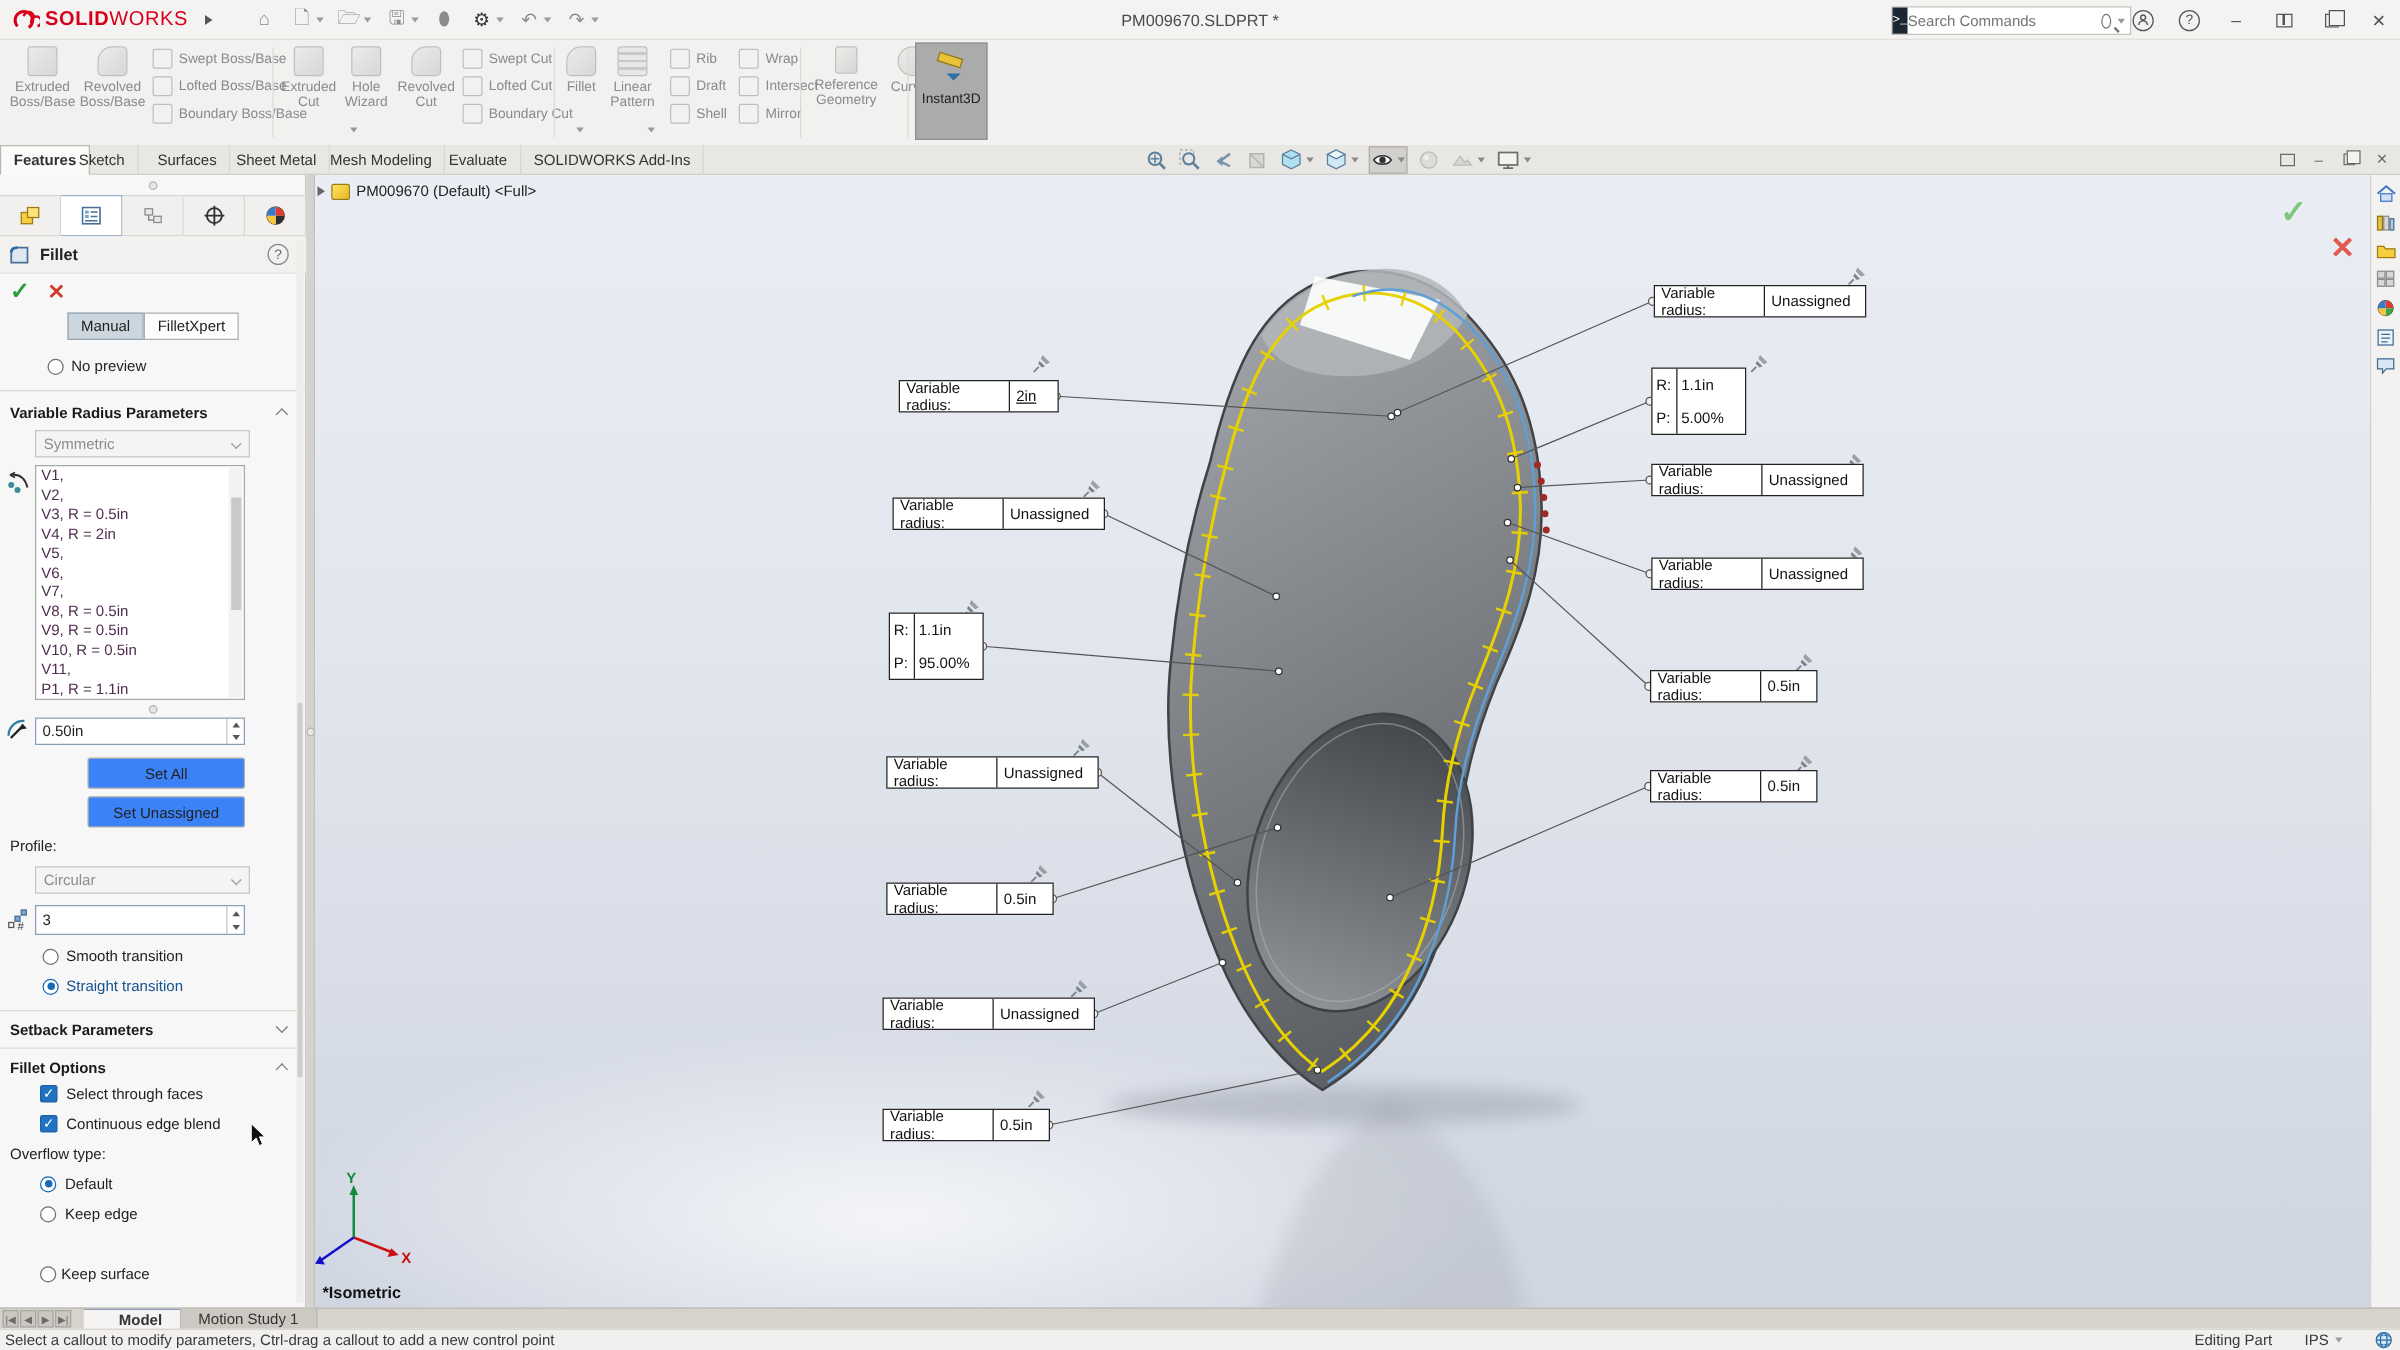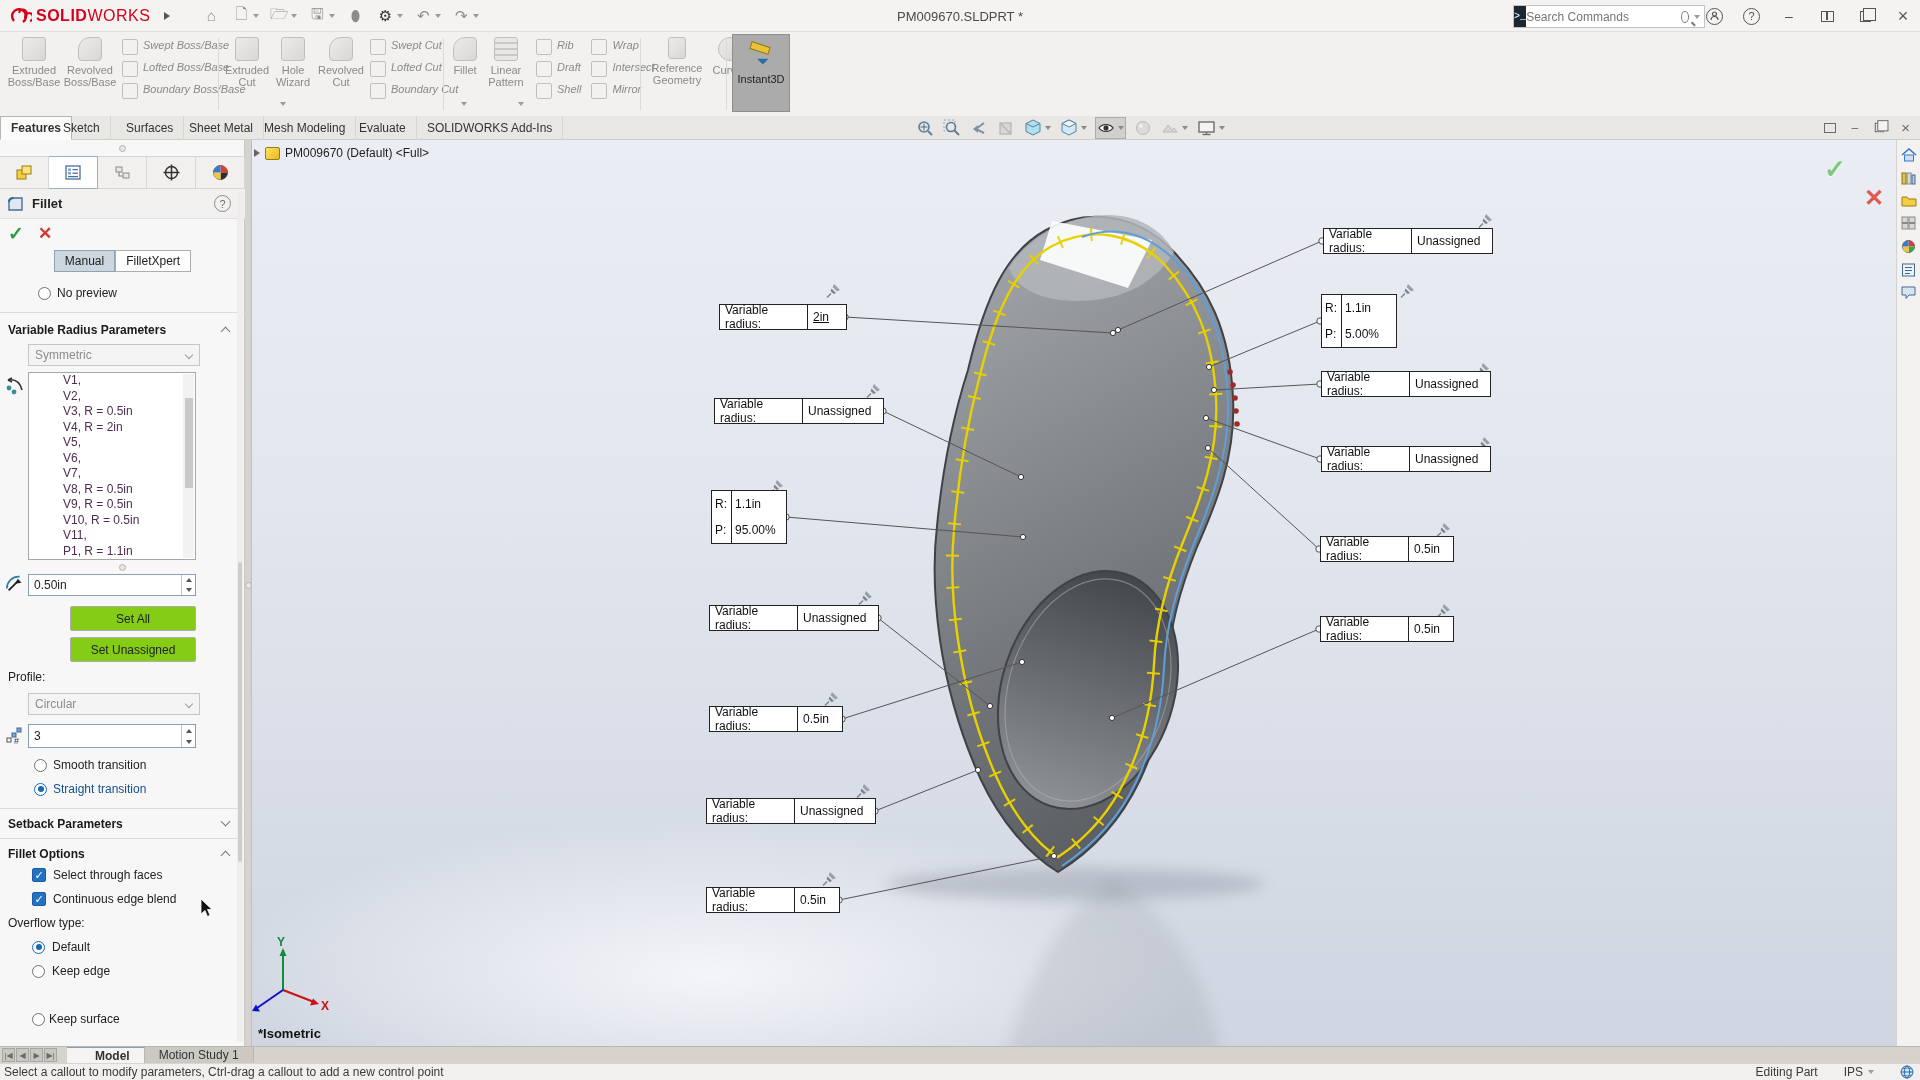--- a/index.html
+++ b/index.html
@@ -31,21 +31,21 @@
   .win-split::before { content:""; position:absolute; left:4.5px; top:0; width:1.5px; height:8px; background:#555; }
 
   
   #ribbon { position:absolute; left:0; top:32px; width:1920px; height:84px; background:#f2f1ef; }
   .rb-group { position:absolute; top:0; height:84px; display:flex; align-items:flex-start; }
   .rb-divider { position:absolute; top:6px; width:1px; height:72px; background:#dcdad7; }
   .rb-lg { width:56px; padding-top:5px; text-align:center; color:#8a8a8a; font-size:11px; line-height:12px; }
   .rb-ico { width:24px; height:24px; margin:0 auto 3px auto; border:1.5px solid #c0bfbd; border-radius:3px; background:linear-gradient(135deg,#ecebe9,#d8d7d5); }
   .rb-ico.round { border-radius:50% 4px 4px 4px; }
   .rb-stack { display:flex; flex-direction:column; justify-content:flex-start; padding-top:7px; gap:6px; }
-  .rb-sm { display:flex; align-items:flex-start; gap:5px; color:#8a8a8a; font-size:11px; white-space:nowrap;font-style:italic; }
+  .rb-sm { display:flex; align-items:center; gap:5px; color:#8a8a8a; font-size:11px; white-space:nowrap; }
   .rb-ico-sm { width:16px; height:16px; border:1.3px solid #c0bfbd; border-radius:2px; background:linear-gradient(135deg,#eceben,#dcdbd9); flex:none; }
   .rb-caret { position:absolute; width:0; height:0; border-top:4px solid #9a9a9a; border-left:3.5px solid transparent; border-right:3.5px solid transparent; }
   #instant3d { position:absolute; left:732px; top:2px; width:58px; height:78px; background:#ababab; border:1px solid #8e8e8e; text-align:center; color:#222; font-size:11px; padding-top:8px; }
   #instant3d .i3d-ico { width:26px; height:24px; margin:0 auto 6px auto; position:relative; }
   .i3d-ruler { position:absolute; left:2px; top:1px; width:20px; height:8px; background:#e8c23a; border:1px solid #8a7520; transform:rotate(18deg); }
   .i3d-arrow { position:absolute; left:4px; top:9px; width:0; height:0; border-left:8px solid transparent; border-top:8px solid transparent; border-right:8px solid #2e6da4; transform:rotate(45deg); }
 
   
   #tabrow { position:absolute; left:0; top:116px; width:1920px; height:24px; background:#e9e7e4; border-bottom:1px solid #cfcdc9;padding-left:12px; }
   .doc-tab { position:absolute; top:0; height:24px; display:flex; align-items:center; justify-content:center; color:#333; font-size:12px; padding:0 10px; border-right:1px solid #d8d6d2; }
@@ -80,31 +80,31 @@
   .radio.sel::after { content:""; position:absolute; left:2.5px; top:2.5px; width:6px; height:6px; border-radius:50%; background:#1868b7; }
   .checkbox { width:14px; height:14px; border:1px solid #1c5fa8; background:#2173c2; color:#fff; font-size:11px; line-height:13px; text-align:center; border-radius:2px; flex:none; }
   .pm-sep { position:absolute; left:0; width:245px; height:1px; background:#dddbd8; }
   .sec-header { position:absolute; left:0; width:245px; height:24px; display:flex; align-items:center; font-weight:bold; color:#1a1a1a; }
   .sec-header span.txt { margin-left:8px; }
   .chev { position:absolute; right:16px; width:7px; height:7px; border-right:1.8px solid #777; border-bottom:1.8px solid #777; }
   .chev.up { transform:rotate(-135deg); top:10px; }
   .chev.down { transform:rotate(45deg); top:6px; }
   .dropdown { position:absolute; height:22px; background:#f4f4f4; border:1px solid #c6c6c6; color:#8c8c8c; display:flex; align-items:center; padding-left:6px; }
   .dd-chev { position:absolute; right:7px; top:7px; width:6px; height:6px; border-right:1.5px solid #9a9a9a; border-bottom:1.5px solid #9a9a9a; transform:rotate(45deg); }
-  #vrp-list { position:absolute; left:28px; top:232px; width:168px; height:188px; background:#fff; border:1px solid #a8a8a8; overflow:hidden; font-size:12px; color:#4e2d50;padding-left:30px; }
+  #vrp-list { position:absolute; left:28px; top:232px; width:168px; height:188px; background:#fff; border:1px solid #a8a8a8; overflow:hidden; font-size:12px; color:#4e2d50; }
   .vrp-item { height:15.5px; line-height:15.5px; padding-left:4px; white-space:nowrap; }
   #vrp-scroll { position:absolute; right:1px; top:1px; width:11px; height:184px; background:#f2f2f2; }
   #vrp-thumb { position:absolute; left:1.5px; top:24px; width:8px; height:90px; background:#c9c9c9; }
   .field { position:absolute; height:22px; background:#fff; border:1px solid #8aa0b8; display:flex; align-items:center; }
   .field input { border:none; outline:none; width:100%; height:100%; font-size:12px; padding-left:5px; font-family:"Liberation Sans",sans-serif; color:#222; background:transparent; }
   .spinner { position:absolute; right:0; top:0; width:14px; height:100%; border-left:1px solid #c5c5c5; display:flex; flex-direction:column; }
   .spin-up,.spin-dn { flex:1; display:flex; align-items:center; justify-content:center; }
   .spin-up::after { content:""; width:0; height:0; border-bottom:4px solid #555; border-left:3px solid transparent; border-right:3px solid transparent; }
   .spin-dn::after { content:""; width:0; height:0; border-top:4px solid #555; border-left:3px solid transparent; border-right:3px solid transparent; }
-  .pm-btn { position:absolute; left:70px; width:126px; height:25px; background:#84cc16; border:1px solid #adadad; border-radius:2px; display:flex; align-items:center; justify-content:center; font-size:12px; color:#222; }
+  .pm-btn { position:absolute; left:70px; width:126px; height:25px; background:#3b82f6; border:1px solid #adadad; border-radius:2px; display:flex; align-items:center; justify-content:center; font-size:12px; color:#222; }
   .pm-label { position:absolute; left:8px; font-size:12px; color:#222; }
   .pm-ico { position:absolute; left:5px; width:20px; height:20px; }
   #panel-scroll { position:absolute; right:1px; top:52px; width:6px; height:850px; background:#efeeec; }
   #panel-scroll-thumb { position:absolute; left:1px; top:370px; width:4px; height:300px; background:#cfcdca; border-radius:2px; }
   #splitter { position:absolute; left:245px; top:140px; width:7px; height:906px; background:#d5d3cf; border-right:1px solid #c2c0bc; }
   #splitter .dotgrip { position:absolute; left:0; top:442px; }
 
   
   #viewport { position:absolute; left:252px; top:140px; width:1644px; height:906px; overflow:hidden;
     background:

